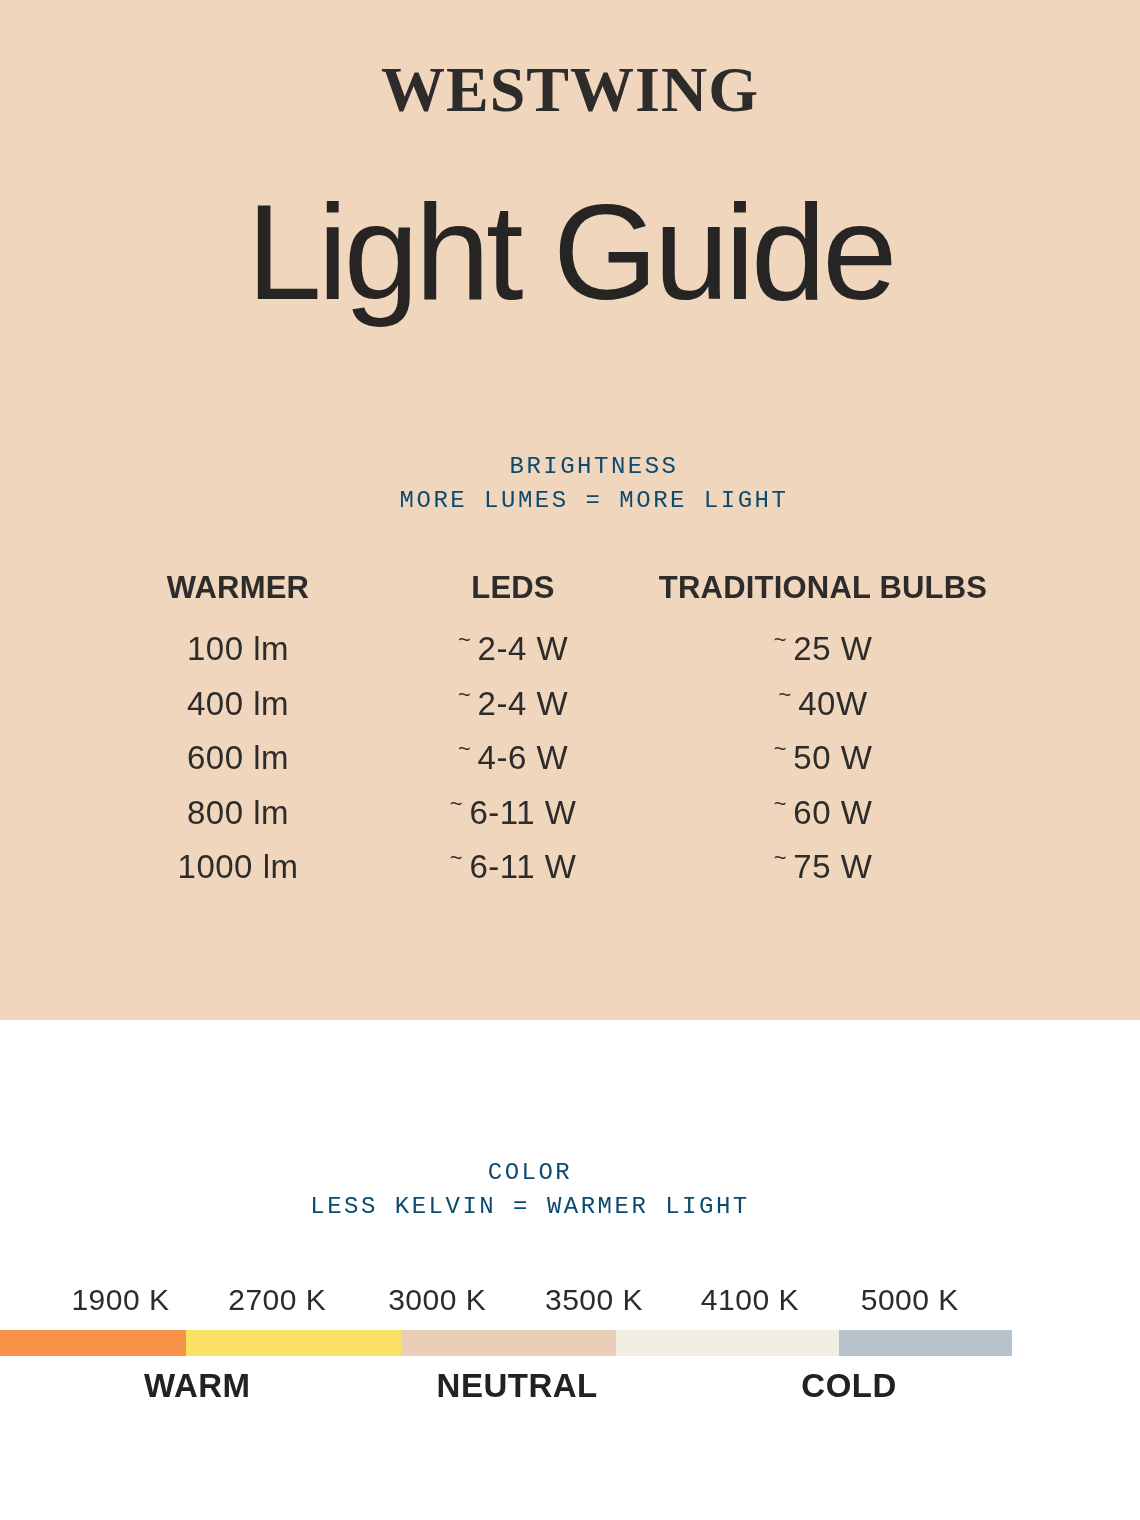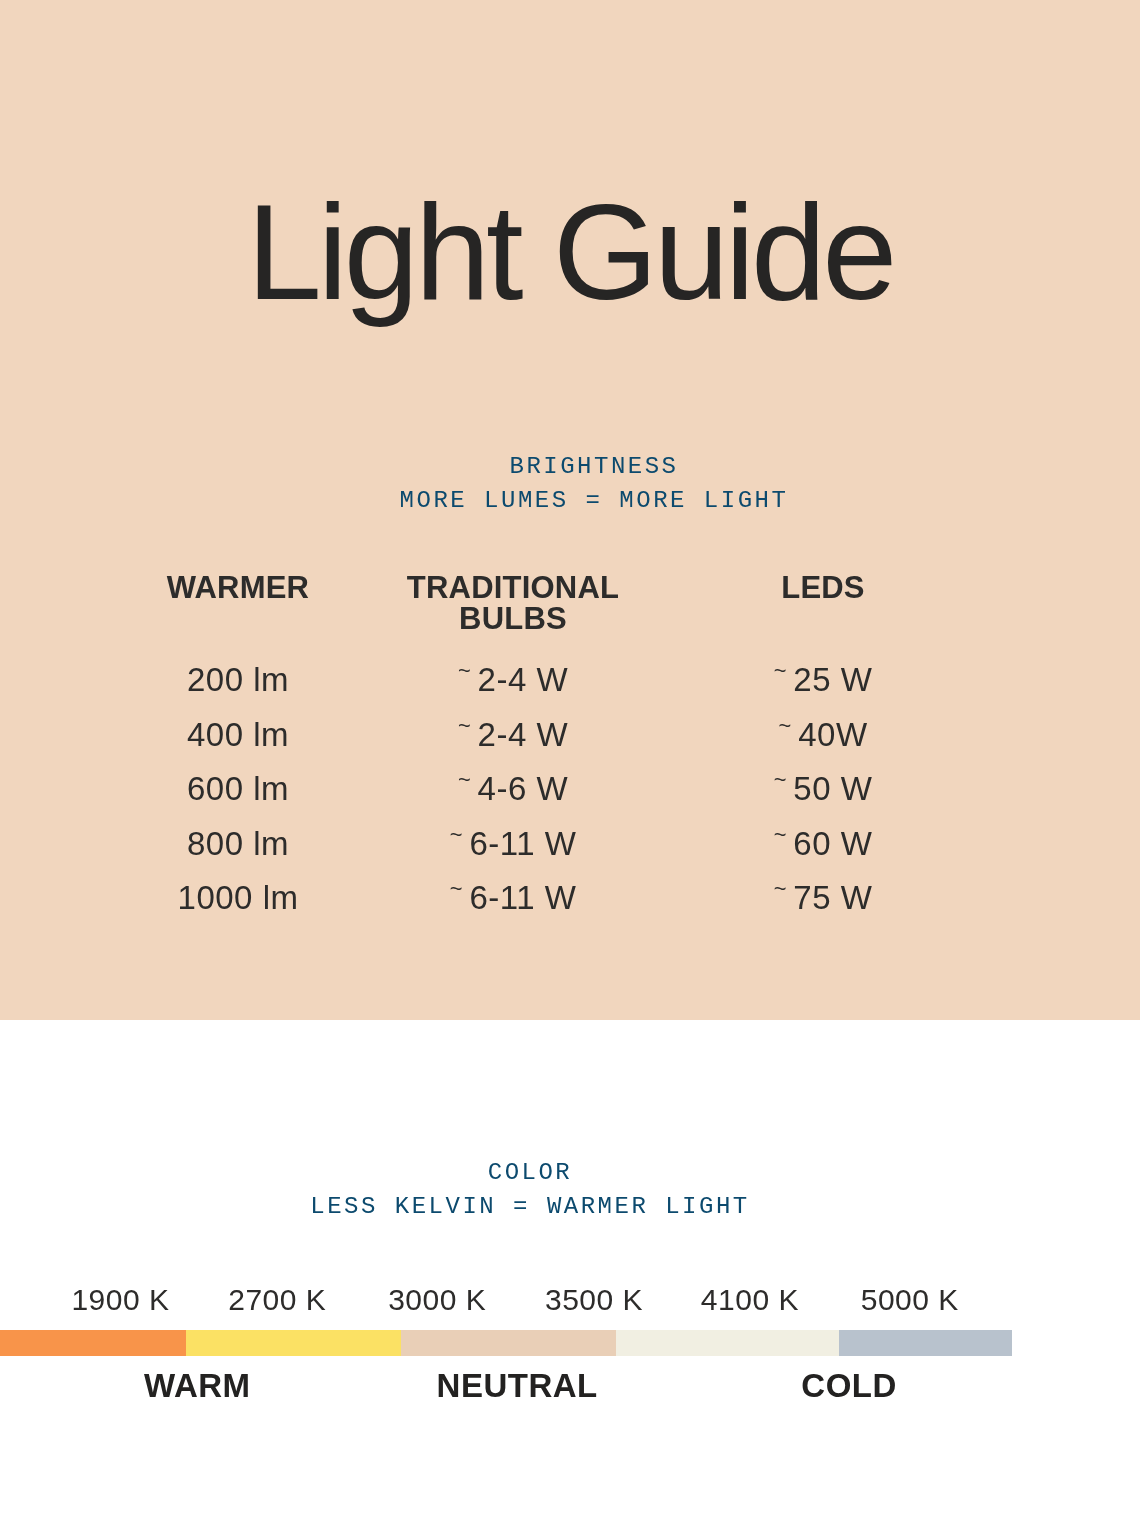--- a/index.html
+++ b/index.html
@@ -142,35 +142,36 @@
     white-space: nowrap;
     color: #232221;
   }
 </style>
 </head>
 <body>
 
 <div class="page">
 
   <section class="section-top" style="background: rgb(241, 214, 190);">
+    <div class="brand">WESTWING</div>
     <h1 class="title">Light Guide</h1>
 
     <div class="mono brightness-heading">BRIGHTNESS</div>
     <div class="mono brightness-sub">MORE LUMES = MORE LIGHT</div>
 
     <div class="lumen-table">
       <div class="trow thead">
         <div class="tcell">WARMER</div>
+        <div class="tcell">LEDS</div>
         <div class="tcell">TRADITIONAL BULBS</div>
-        <div class="tcell">LEDS</div>
       </div>
 
       <div class="tbody">
         <div class="trow">
-          <div class="tcell">200 lm</div>
+          <div class="tcell">100 lm</div>
           <div class="tcell">
               <span class="approx">~</span>
               <span>2-4 W</span>
             </div>
           <div class="tcell">
               <span class="approx">~</span>
               <span>25 W</span>
             </div>
         </div>
         <div class="trow">

